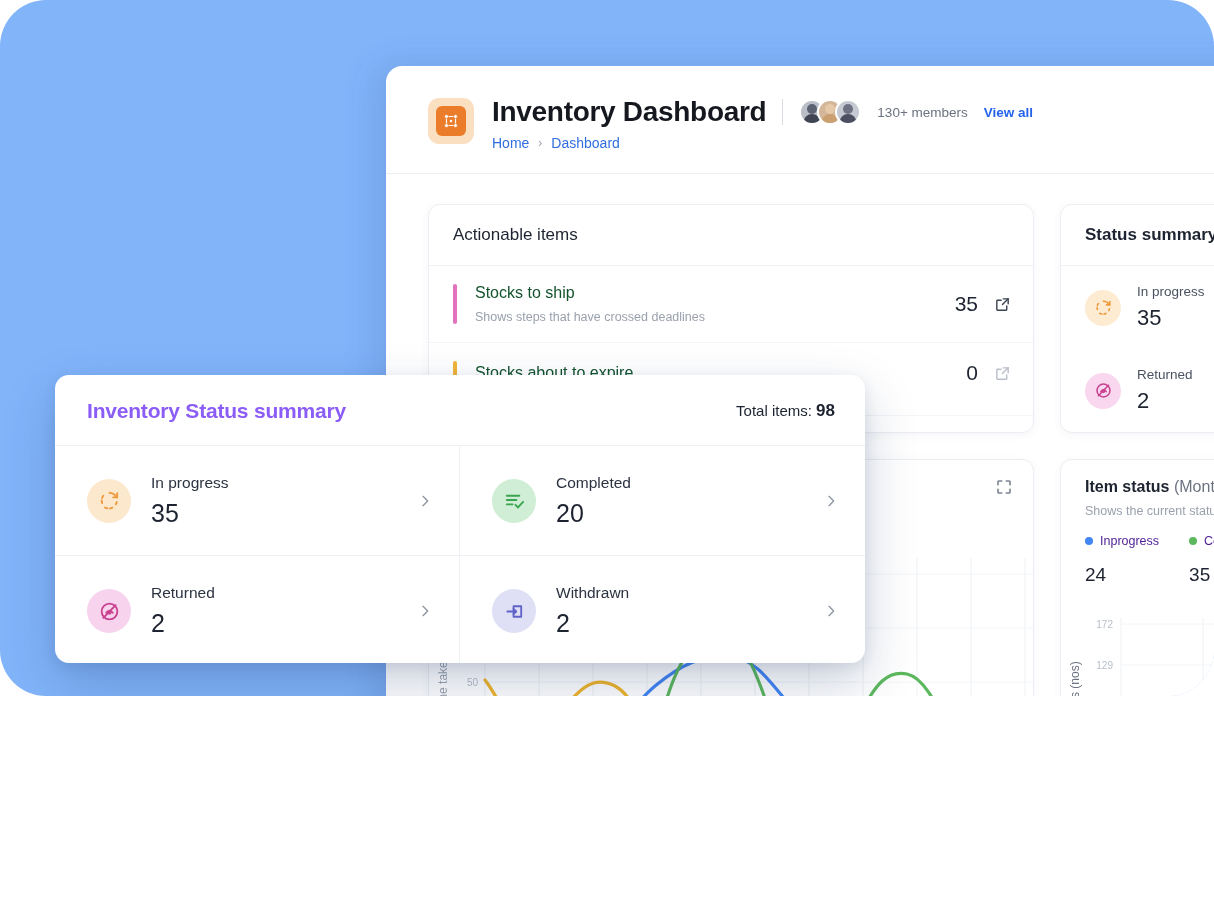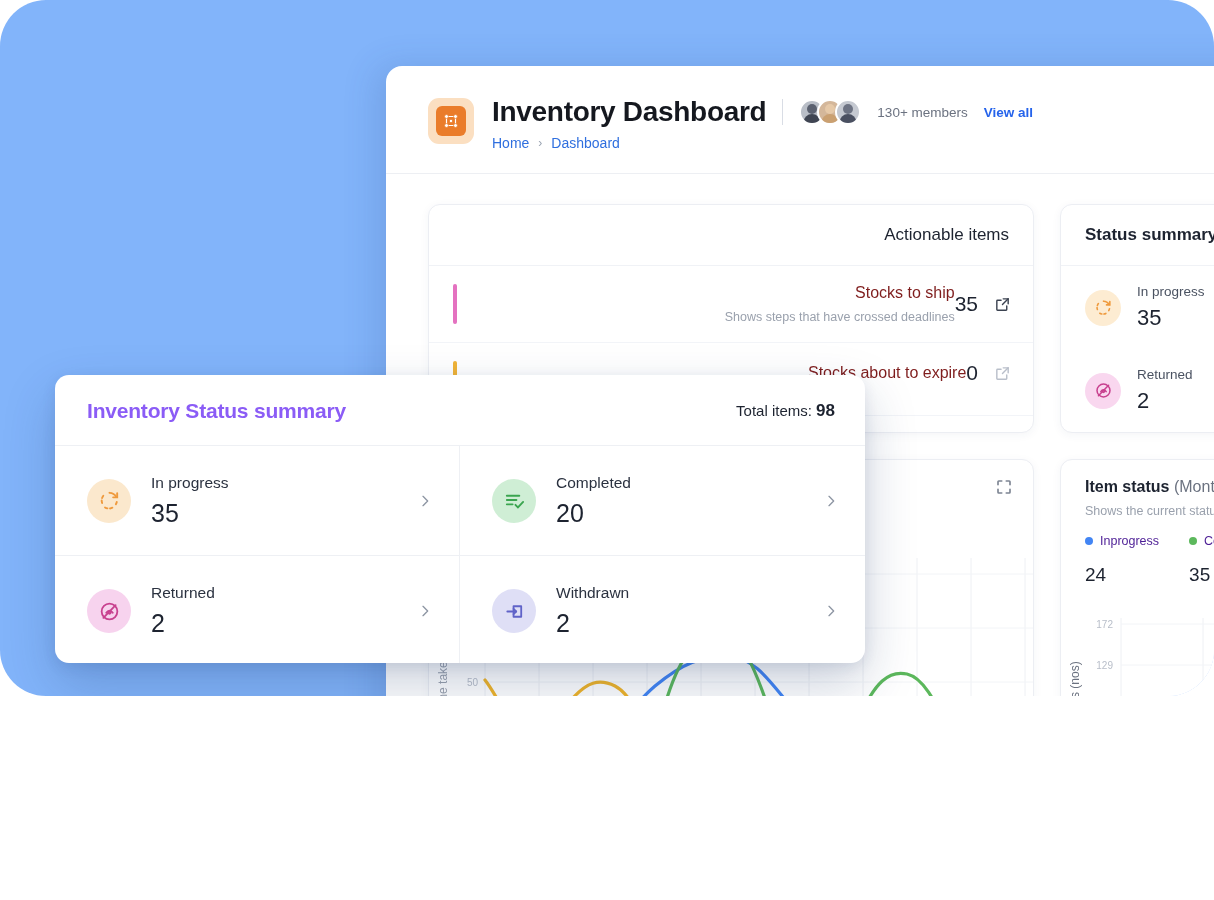--- a/index.html
+++ b/index.html
@@ -106,33 +106,33 @@
     border-radius: 12px;
     box-shadow: 0 2px 10px rgba(30,50,90,0.05);
     overflow: hidden;
   }
   .card-head {
     padding: 20px 24px;
     font-size: 17px; font-weight: 500; color: #1d2330;
     border-bottom: 1px solid #f0f2f6;
   }
   
-  .card-actionable { width: 606px; flex: 0 0 auto; text-align: right; }
+  .card-actionable { width: 606px; flex: 0 0 auto; }
   .act-row {
     display: flex; align-items: center;
     padding: 18px 22px 18px 24px;
     border-bottom: 1px solid #f2f4f8;
     position: relative;
   }
   .act-bar {
     width: 4px; border-radius: 3px; align-self: stretch;
     margin-right: 18px; flex: 0 0 auto;
   }
   .act-text { flex: 1 1 auto; }
-  .act-title { font-size: 16px; color: #7f1d1d; }
+  .act-title { font-size: 16px; color: #14532d; }
   .act-sub { font-size: 12.5px; color: #9aa1ad; margin-top: 8px; }
   .act-count {
     font-size: 21px; color: #1d2330; margin-right: 16px;
   }
   .ext-icon { width: 17px; height: 17px; flex: 0 0 auto; cursor: pointer; }
 
   
   .card-status { width: 260px; flex: 0 0 auto; }
   .st-row {
     display: flex; align-items: center; gap: 16px;

